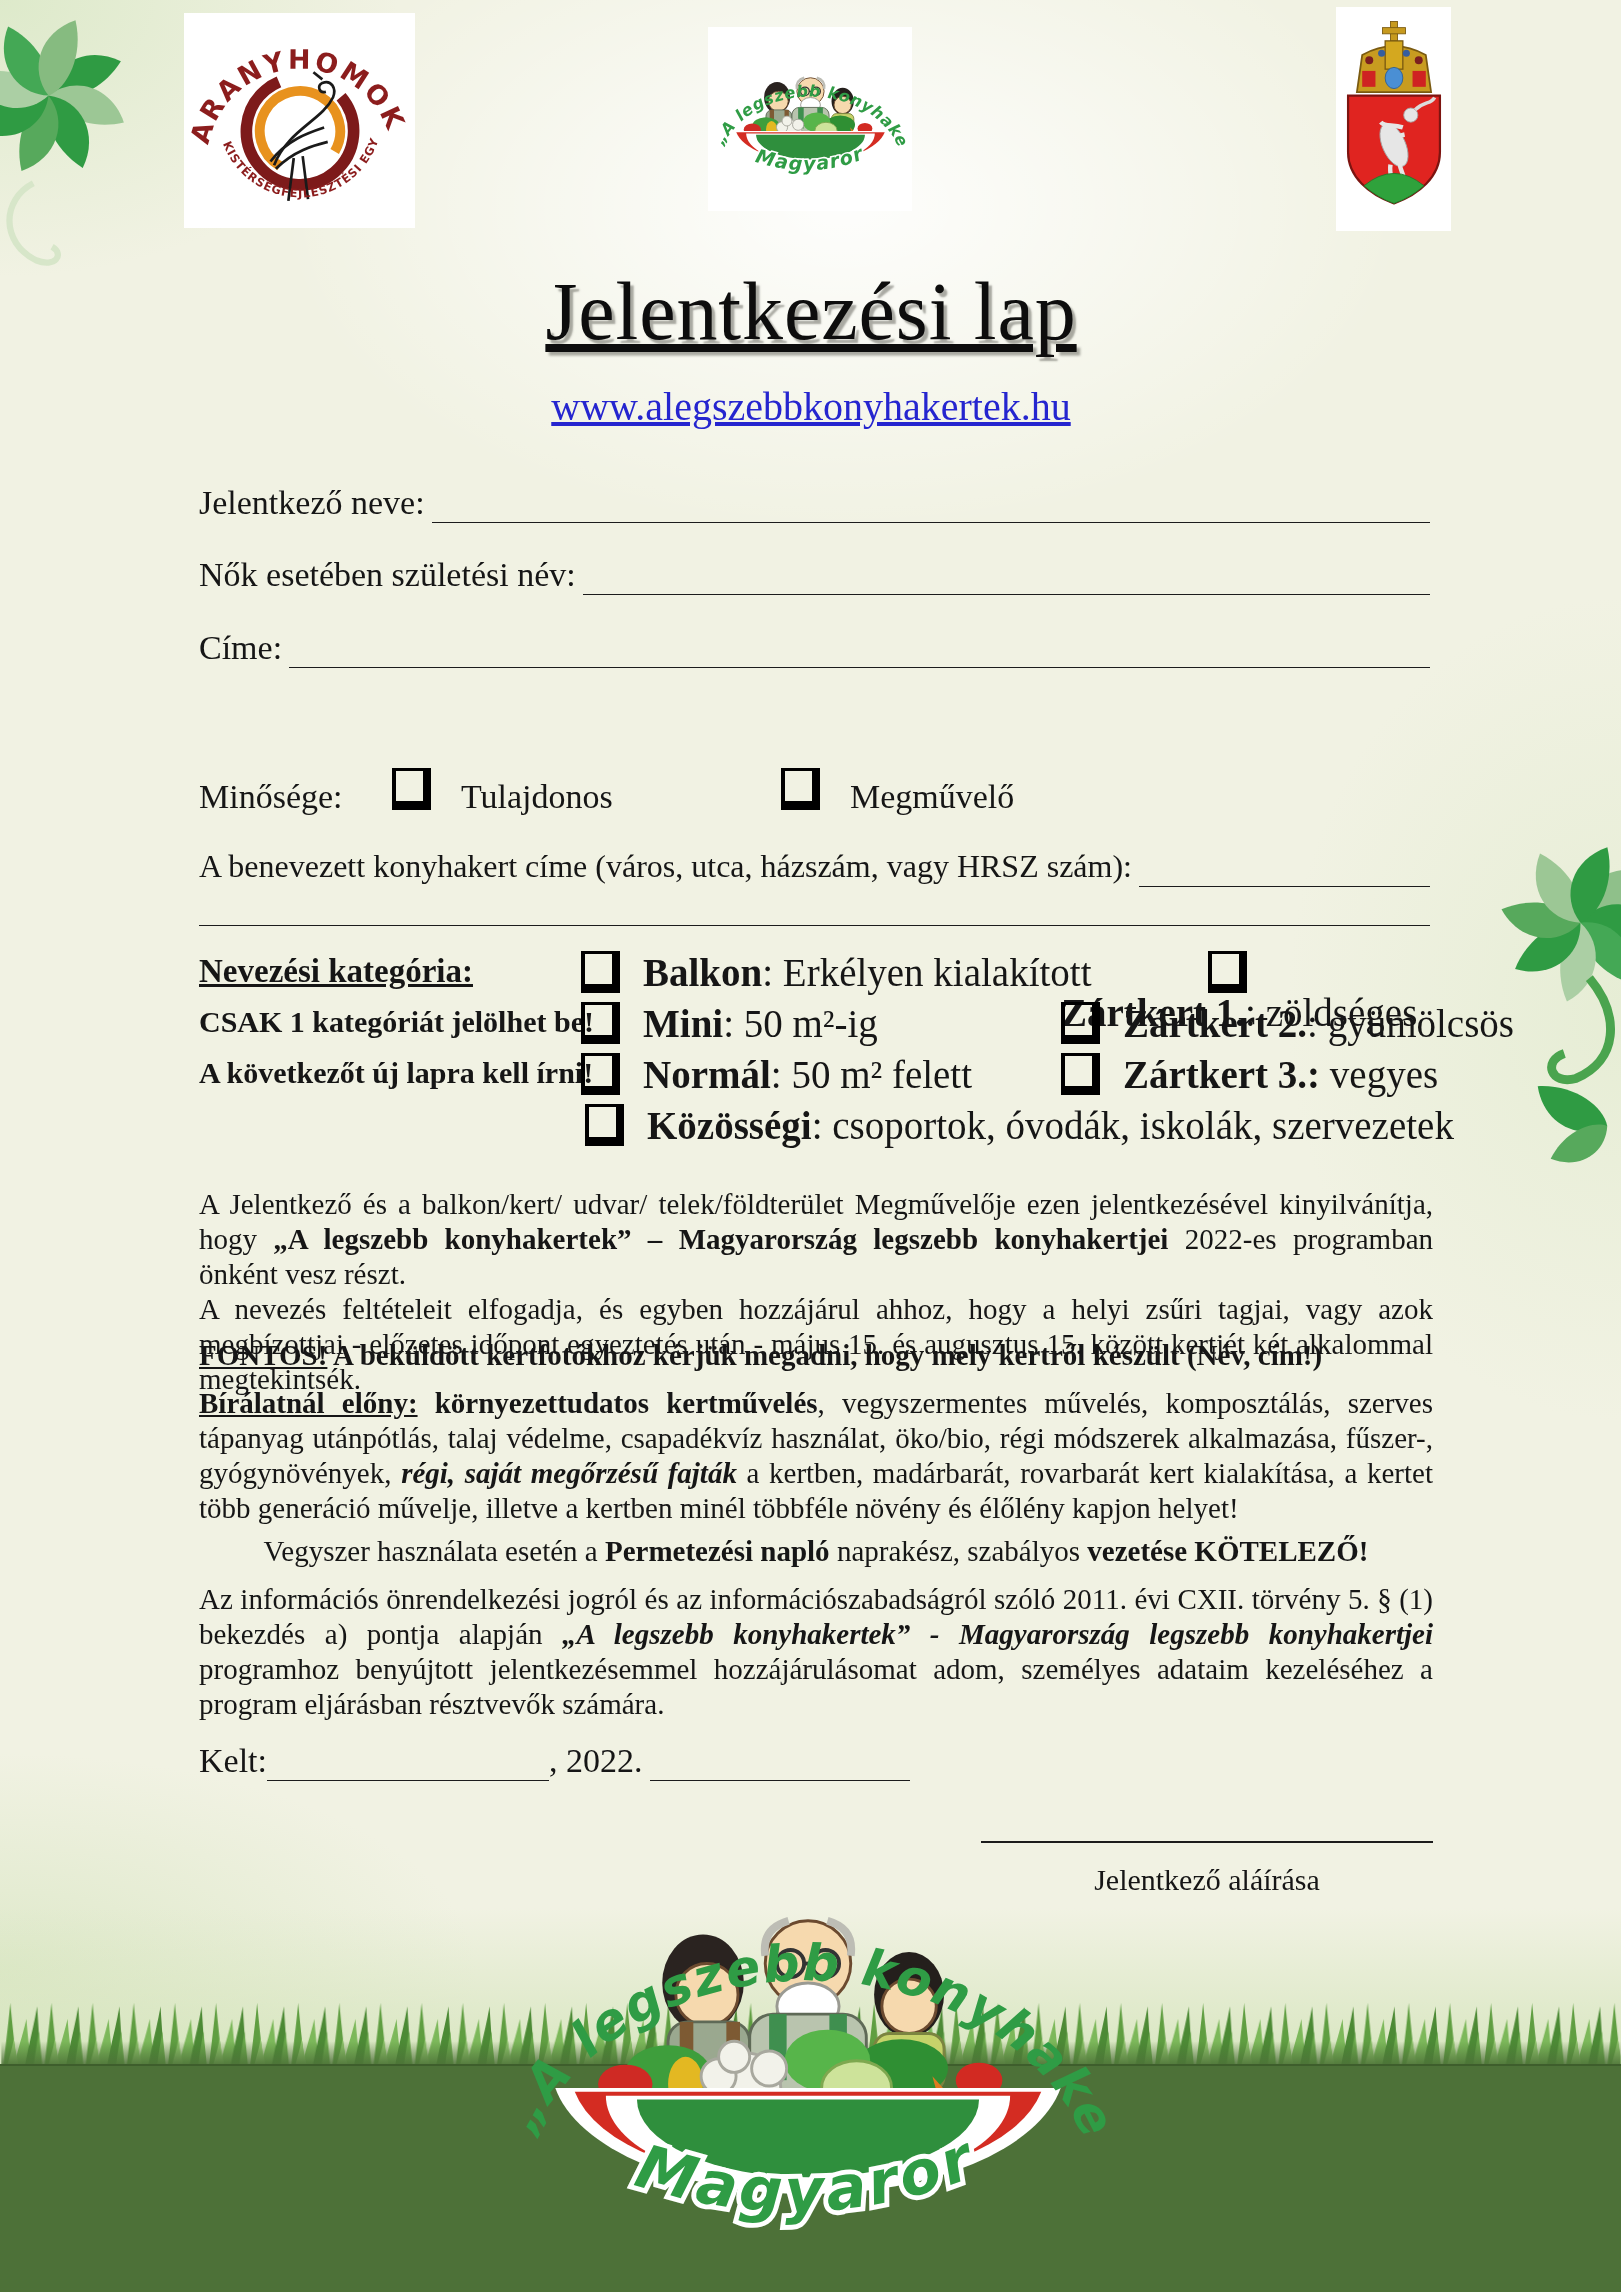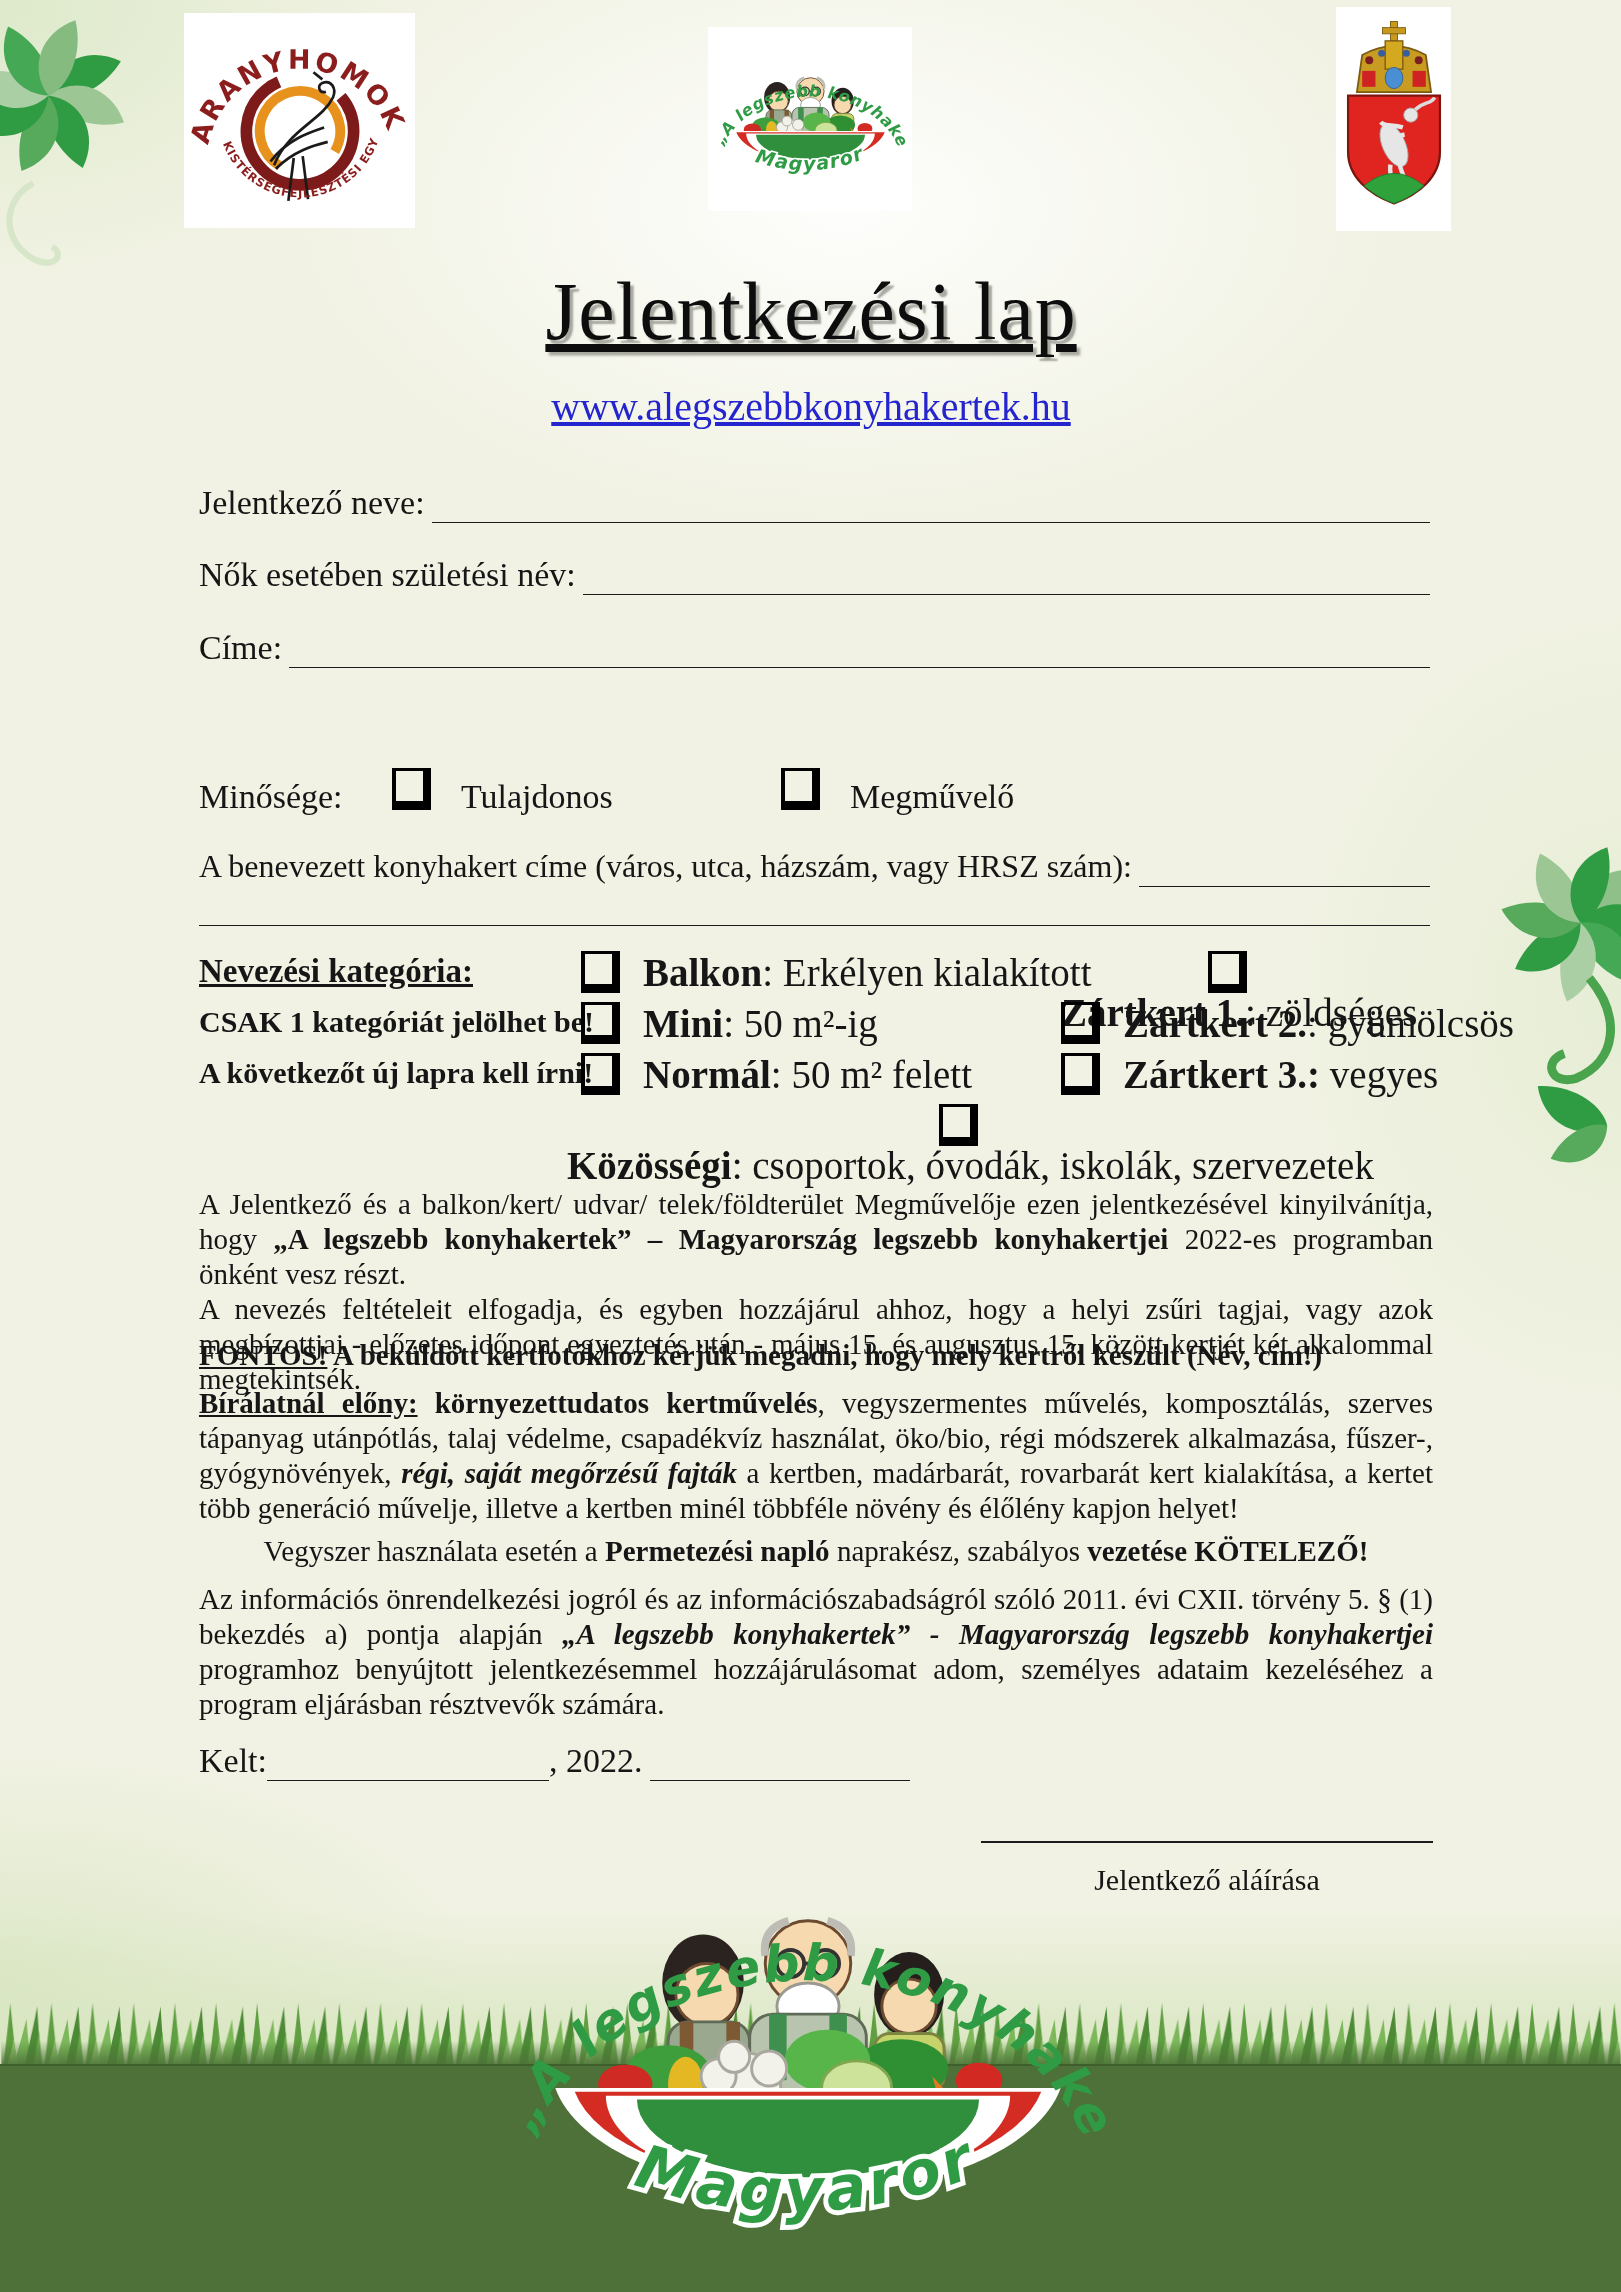--- a/index.html
+++ b/index.html
@@ -285,21 +285,21 @@
       <span class="cattext"><b>Balkon</b><span>: Erkélyen kialakított</span></span>
     </div>
     <div class="catrow" style="left:382px;top:51px;">
       <span class="cb"></span>
       <span class="cattext"><b>Mini</b><span>: 50 m²-ig</span></span>
     </div>
     <div class="catrow" style="left:382px;top:102px;">
       <span class="cb"></span>
       <span class="cattext"><b>Normál</b><span>: 50 m² felett</span></span>
     </div>
-    <div class="catrow" style="left:368px;top:153px;flex-direction:column;">
+    <div class="catrow" style="left:386px;top:153px;">
       <span class="cb"></span>
       <span class="cattext"><b>Közösségi</b><span>: csoportok, óvodák, iskolák, szervezetek</span></span>
     </div>
 
     <div class="catrow" style="left:862px;top:0;flex-direction:column;">
       <span class="cb"></span>
       <span class="cattext"><b>Zártkert 1.</b><span>: zöldséges</span></span>
     </div>
     <div class="catrow" style="left:862px;top:51px;">
       <span class="cb"></span>

